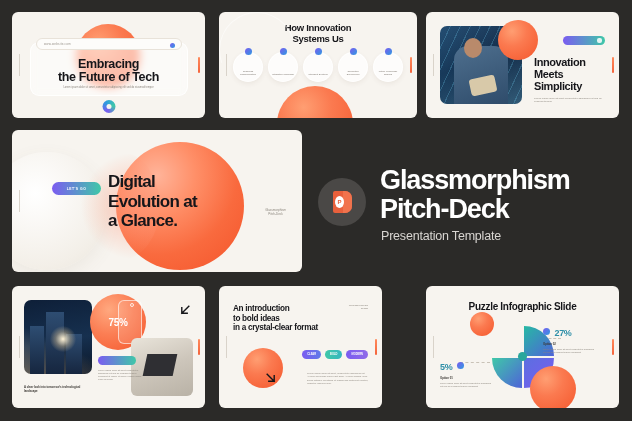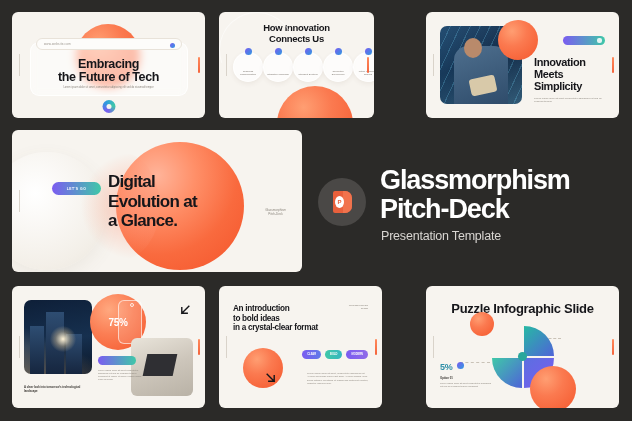--- a/index.html
+++ b/index.html
@@ -65,21 +65,21 @@
   }
   #s1 .dot-btn {
     position: absolute; left: 50%; top: 88px; transform: translateX(-50%);
     width: 13px; height: 13px; border-radius: 50%;
     background: conic-gradient(from 200deg,#7b5cf0,#2f9ae0,#3fc8a8,#7b5cf0);
     display:flex; align-items:center; justify-content:center;
   }
   #s1 .dot-btn::after { content:""; width:5px; height:5px; border-radius:50%; background:#f7f4ef; }
 
   
-  #s2 { left: 219px; top: 12px; width: 155px; height: 106px; border-radius: 6px; }
+  #s2 { left: 219px; top: 12px; width: 198px; height: 106px; border-radius: 6px; }
   #s2 h2 {
     position:absolute; left:0; right:0; top:10px; text-align:center;
     font-size: 9.5px; line-height: 11px; font-weight: 800; letter-spacing:-0.3px; color:#16161a;
   }
   #s2 .nodes { position:absolute; left:14px; right:14px; top:40px; display:flex; justify-content:space-between; }
   #s2 .node { width: 30px; }
   #s2 .ncircle {
     width:30px; height:30px; border-radius:50%;
     background: rgba(255,255,255,.72);
     border: 1px solid rgba(255,255,255,.9);
@@ -254,21 +254,21 @@
   #s6 .pills .p span { font-size:2.6px; font-weight:700; color:#fff; }
   #s6 .pills .p1 { background: linear-gradient(90deg,#7b5cf0,#5f7ae8); }
   #s6 .pills .p2 { background: linear-gradient(90deg,#3fc8a8,#35b6bf); }
   #s6 .pills .p3 { background: linear-gradient(90deg,#7b5cf0,#8f6ae8); }
   #s6 .body { position:absolute; left:88px; right:14px; top:86px; font-size:2.4px; line-height:3.3px; color:#8d877f; }
 
   
   #s7 { left: 426px; top: 286px; width: 193px; height: 122px; }
   #s7 h2 {
     position:absolute; left:0; right:0; top:15px; text-align:center;
-    font-size:13px; font-weight:800; letter-spacing:-0.3px; color:#16161a;
+    font-size:10px; font-weight:800; letter-spacing:-0.3px; color:#16161a;
   }
   #s7 .puzzle { position:absolute; left:66px; top:40px; width:62px; height:62px; }
   #s7 .pq {
     position:absolute; width:30px; height:30px;
   }
   #s7 .pq.tr { right:0; top:0; border-radius:0 30px 0 0; background: linear-gradient(135deg,#27b9a4,#4f63d8); }
   #s7 .pq.bl { left:0; bottom:0; border-radius:0 0 0 30px; background: linear-gradient(135deg,#3fc8a8,#4f63d8); }
   #s7 .pq.br { right:0; bottom:0; border-radius:0 0 30px 0; background: linear-gradient(135deg,#5b6fe0,#7b5cf0); }
   #s7 .knob { position:absolute; width:9px; height:9px; border-radius:50%; }
   #s7 .ball1 { width:24px; height:24px; left:44px; top:26px; }
@@ -300,21 +300,21 @@
     </h1>
     <div class="sub">Lorem ipsum dolor sit amet, consectetur adipiscing elit sed do eiusmod tempor</div>
     <div class="dot-btn"></div>
     <div class="edge-line"></div>
     <div class="edge-mark"></div>
   </div>
 
   <div class="slide" id="s2">
     <h2>
       <span>How Innovation</span><br>
-      <span>Connects Us</span>
+      <span>Systems Us</span>
     </h2>
     <div class="nodes">
       <div class="node">
         <div class="ncircle">
             <div class="ndot"></div>
         <div class="nlabel">Seamless Communication</div>
           </div>
       </div>
       <div class="node">
         <div class="ncircle">
@@ -473,18 +473,24 @@
 
     <div class="blob ball2"></div>
 
     <div class="statL">
       <div><span class="pct">5%</span>
         <span class="marker"></span></div>
       <div class="opt">Option 01</div>
       <div class="txt">Lorem ipsum dolor sit amet consectetur adipiscing elit sed do eiusmod tempor incididunt</div>
     </div>
 
+    <div class="statR">
+      <div><span class="marker"></span>
+        <span class="pct">27%</span></div>
+      <div class="opt">Option 02</div>
+      <div class="txt">Lorem ipsum dolor sit amet consectetur adipiscing elit sed do eiusmod tempor incididunt</div>
+    </div>
 
     <div class="edge-line"></div>
     <div class="edge-mark"></div>
   </div>
 
 </div>
 
 </body></html>

